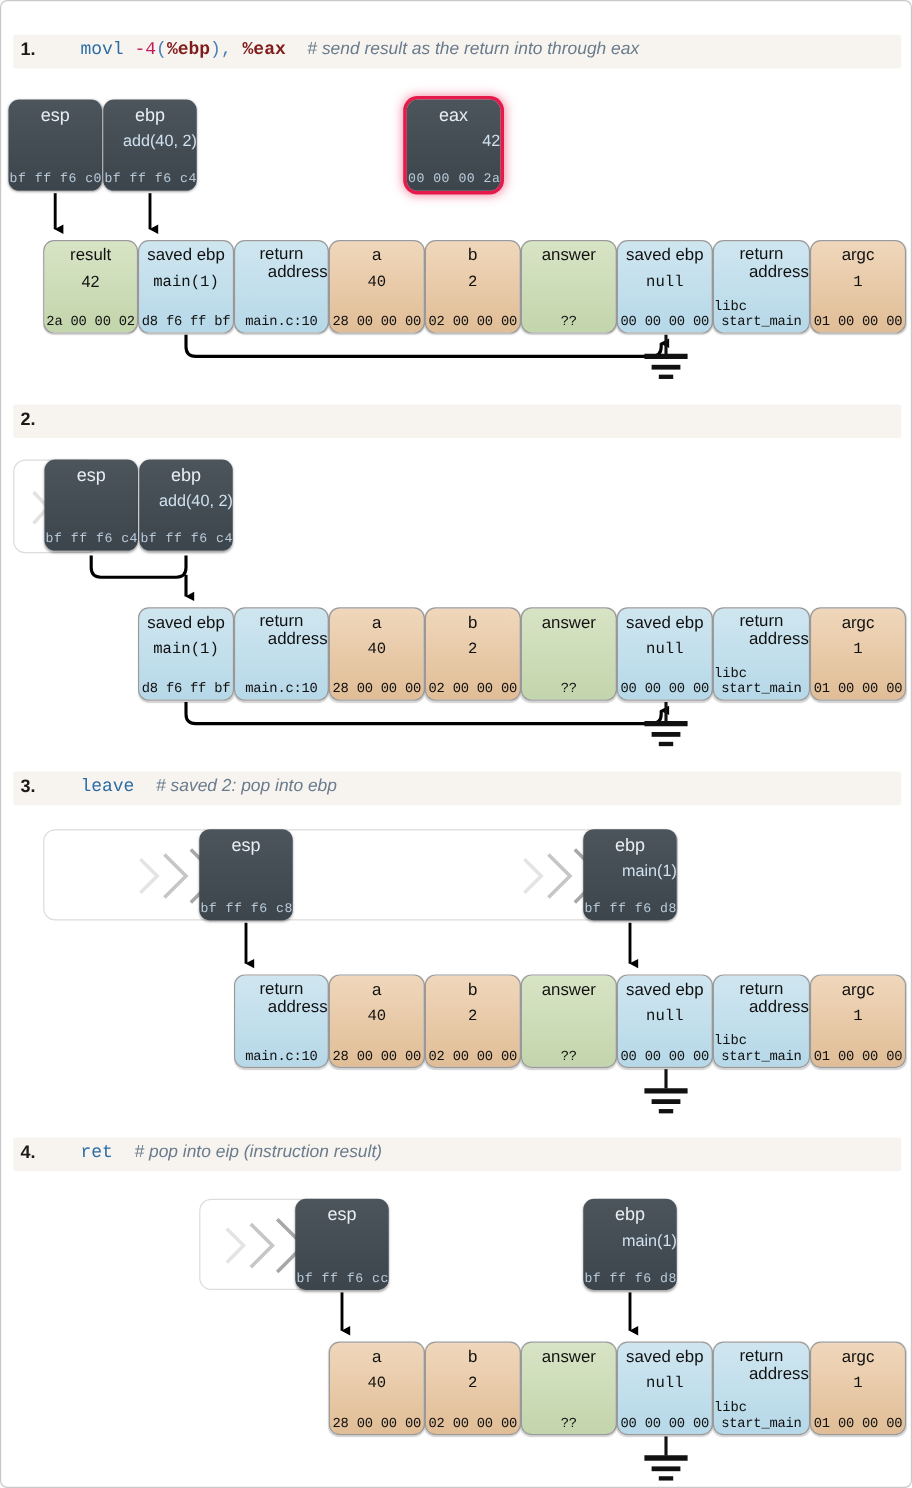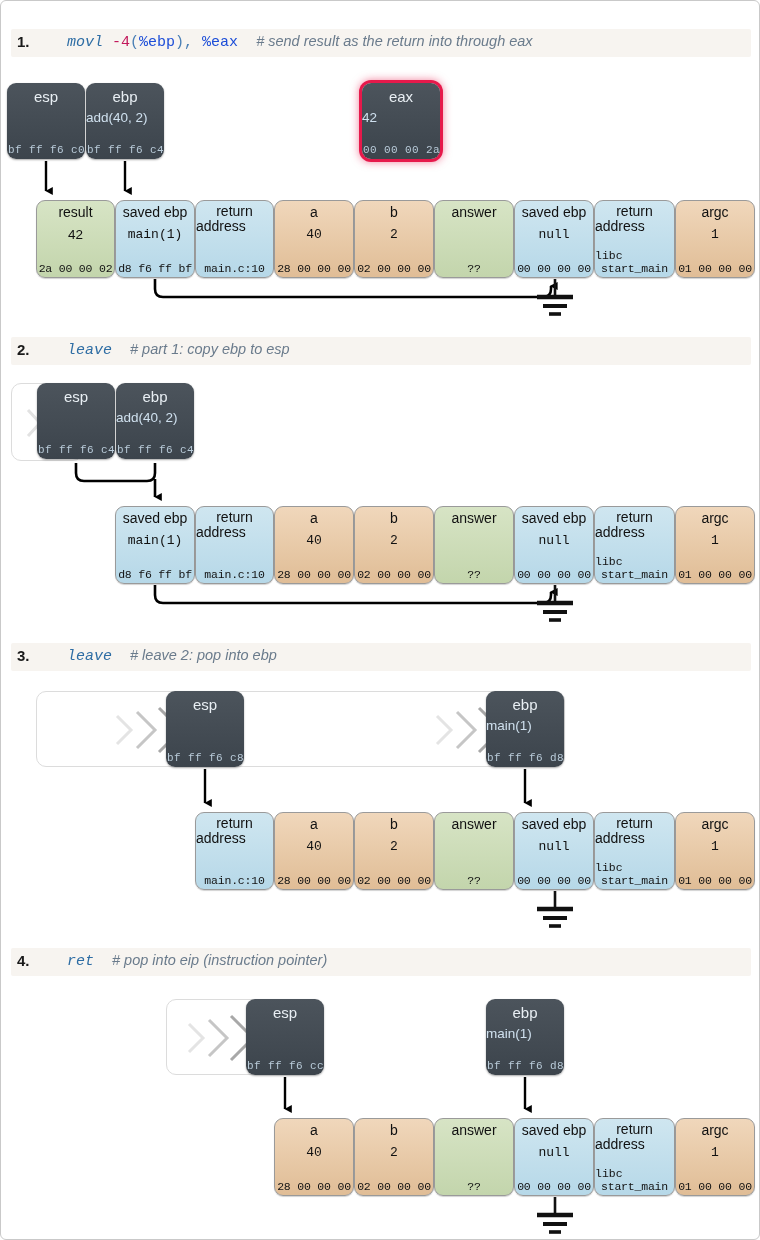--- a/index.html
+++ b/index.html
@@ -24,56 +24,55 @@
   .step .num{
     position:absolute; left:6px; top:4px;
     font-size:15px; font-weight:bold; color:#1a1a1a;
     font-family:"Liberation Sans", sans-serif;
   }
   .step .code{
     position:absolute; left:56px; top:4px;
     font-family:"Liberation Mono", monospace;
     font-size:15px; white-space:pre;
   }
-  .mn{color:#2e6da4;font-style:italic;}
+  .mn{color:#2e6da4;}
   .imm{color:#c2185b;}
   .punc{color:#4a7fb5;}
-  .reg{color:#1d4ed8;}
+  .reg{color:#7f1d1d;font-weight:bold;}
   .cmt{
     font-family:"Liberation Sans", sans-serif;
     font-style:italic; font-size:14.5px; color:#6a7b8c;
   }
 
   
   .reg-chip{
     position:absolute;
     width:78px; height:76px;
     background:linear-gradient(180deg,#4c545c 0%,#3c444c 100%);
     border-radius:9px;
     box-shadow:0 1px 2px rgba(0,0,0,.35);
     box-sizing:border-box;
   }
   .reg-chip .rname{
     position:absolute; top:5px; left:0; right:0;
     text-align:center; color:#e8eef3; font-size:15px;
   }
   .reg-chip .rval{
     position:absolute; top:27px; left:0; right:0;
-    text-align:left; color:#cfe0ee; font-size:13.5px;
+    text-align:right; color:#cfe0ee; font-size:13.5px;
     white-space:nowrap;
   }
   .reg-chip .rhex{
     position:absolute; bottom:3px; left:0; right:0;
     text-align:right; color:#b9cbd9; font-size:11px;
     font-family:"Liberation Mono", monospace;
     letter-spacing:.4px; white-space:nowrap;
   }
   .reg-chip.hl{
     box-shadow:0 0 0 3px #e6194b, 0 0 9px 3px rgba(230,25,75,.55);
-    margin-left:23px;
   }
 
   
   .ghost{
     position:absolute;
     border:1px solid #dcdcdc;
     border-radius:10px;
     background:#fff;
     box-sizing:border-box;
   }
@@ -100,21 +99,21 @@
   }
   .cell .t2.sans{font-family:"Liberation Sans",sans-serif;font-size:13.5px;}
   .cell .t3{
     position:absolute; bottom:2px; left:0; right:0; text-align:center;
     font-size:11.5px; color:#111;
     font-family:"Liberation Mono", monospace;
     letter-spacing:-.2px; white-space:nowrap;
   }
   .cell.two .t1{top:3px;}
   .cell.two .t1b{
-    position:absolute; top:17px; left:0; right:0; text-align:left;
+    position:absolute; top:17px; left:0; right:0; text-align:right;
     font-size:14px; color:#111;
   }
   .cell .sub{
     position:absolute; bottom:15px; left:0; right:0; text-align:left;
     font-size:11.5px; color:#111;
     font-family:"Liberation Mono", monospace;
   }
   .c-green{background:linear-gradient(180deg,#d7e4c5 0%,#c3d5ac 100%);}
   .c-blue {background:linear-gradient(180deg,#cfe6f0 0%,#b6d8e8 100%);}
   .c-tan  {background:linear-gradient(180deg,#f0d7bb 0%,#e0bd96 100%);}
@@ -189,21 +188,20 @@
   <div class="t3">start_main</div>
 </div>
 <div class="cell c-tan" style="left:674px;top:199px;width:80px">
   <div class="t1">argc</div>
   <div class="t2">1</div>
   <div class="t3">01 00 00 00</div>
 </div>
 
 <div class="step" style="top:336px">
   <span class="num">2.</span>
-  <span class="code"><span class="mn">leave</span>  <span class="cmt"># part 1: copy ebp to esp</span></span>
 </div>
 
 <div class="ghost" style="left:10px;top:382px;width:72px;height:78px">
   <div class="chev" style="left:8px">
     <svg width="60" height="78" viewBox="0 0 60 78">
       <path d="M8 26 L20 39 L8 52" fill="none" stroke="#e2e2e2" stroke-width="3"></path>
       <path d="M22 24 L37 39 L22 54" fill="none" stroke="#c9c9c9" stroke-width="3"></path>
       <path d="M36 22 L53 39 L36 56" fill="none" stroke="#b0b0b0" stroke-width="3"></path>
     </svg>
   </div>
@@ -255,21 +253,21 @@
   <div class="t3">start_main</div>
 </div>
 <div class="cell c-tan" style="left:674px;top:505px;width:80px">
   <div class="t1">argc</div>
   <div class="t2">1</div>
   <div class="t3">01 00 00 00</div>
 </div>
 
 <div class="step" style="top:642px">
   <span class="num">3.</span>
-  <span class="code"><span class="mn">leave</span>  <span class="cmt"># leave 2: pop into ebp</span></span>
+  <span class="code"><span class="mn">leave</span>  <span class="cmt"># saved 2: pop into ebp</span></span>
 </div>
 
 <div class="ghost" style="left:35px;top:690px;width:529px;height:76px">
   <div class="chev" style="left:60px">
     <svg width="110" height="76" viewBox="0 0 110 76">
       <path d="M20 24 L34 38 L20 52" fill="none" stroke="#e4e4e4" stroke-width="3"></path>
       <path d="M40 20 L58 38 L40 56" fill="none" stroke="#c6c6c6" stroke-width="3"></path>
       <path d="M62 16 L84 38 L62 60" fill="none" stroke="#a8a8a8" stroke-width="3"></path>
     </svg>
   </div>
@@ -323,21 +321,21 @@
   <div class="t3">start_main</div>
 </div>
 <div class="cell c-tan" style="left:674px;top:811px;width:80px">
   <div class="t1">argc</div>
   <div class="t2">1</div>
   <div class="t3">01 00 00 00</div>
 </div>
 
 <div class="step" style="top:947px">
   <span class="num">4.</span>
-  <span class="code"><span class="mn">ret</span>  <span class="cmt"># pop into eip (instruction pointer)</span></span>
+  <span class="code"><span class="mn">ret</span>  <span class="cmt"># pop into eip (instruction result)</span></span>
 </div>
 
 <div class="ghost" style="left:165px;top:998px;width:110px;height:76px">
   <div class="chev" style="left:10px">
     <svg width="100" height="76" viewBox="0 0 100 76">
       <path d="M12 24 L26 38 L12 52" fill="none" stroke="#e4e4e4" stroke-width="3"></path>
       <path d="M32 20 L50 38 L32 56" fill="none" stroke="#c6c6c6" stroke-width="3"></path>
       <path d="M54 16 L76 38 L54 60" fill="none" stroke="#a8a8a8" stroke-width="3"></path>
     </svg>
   </div>

